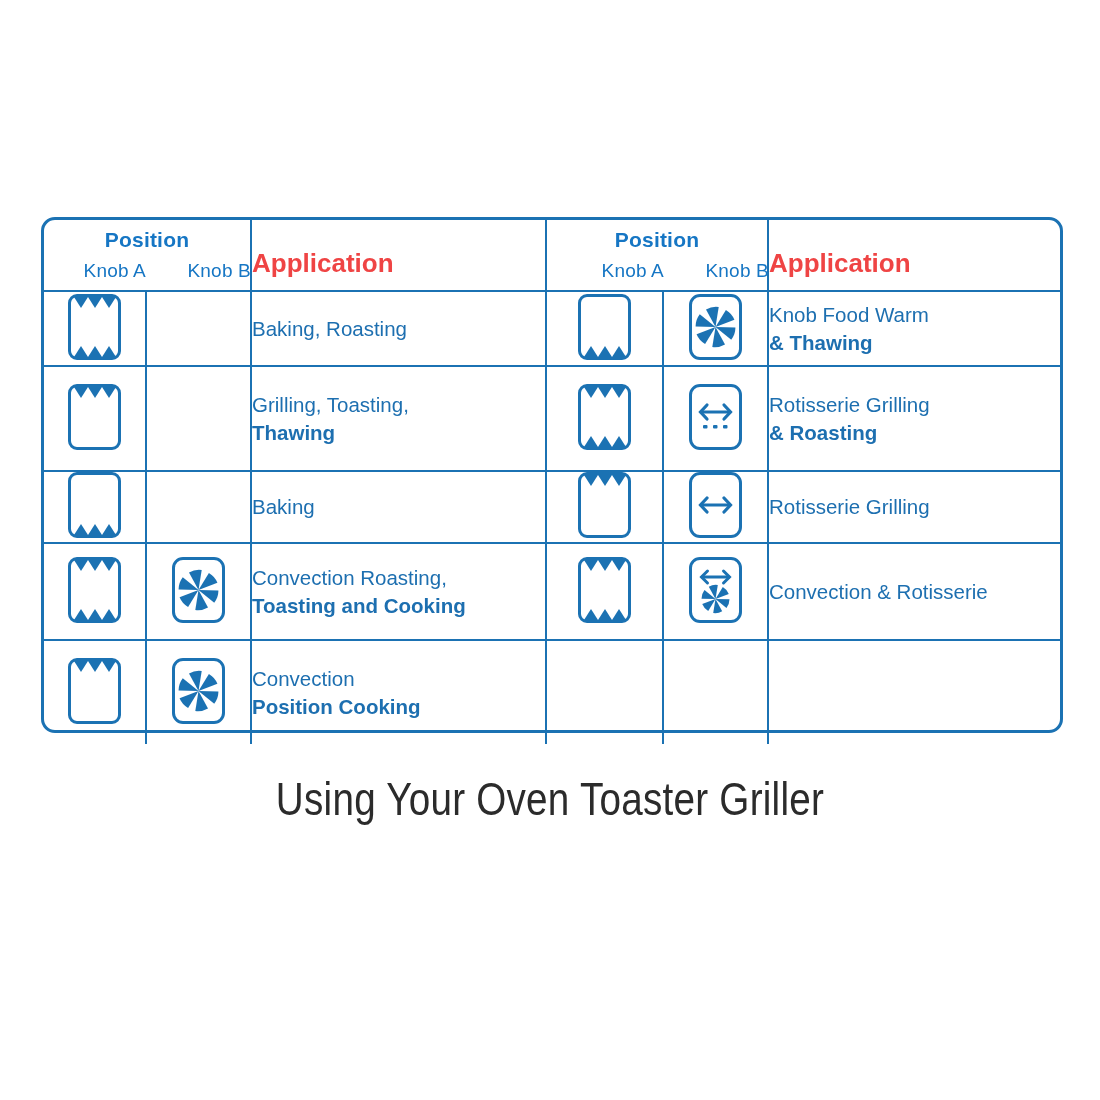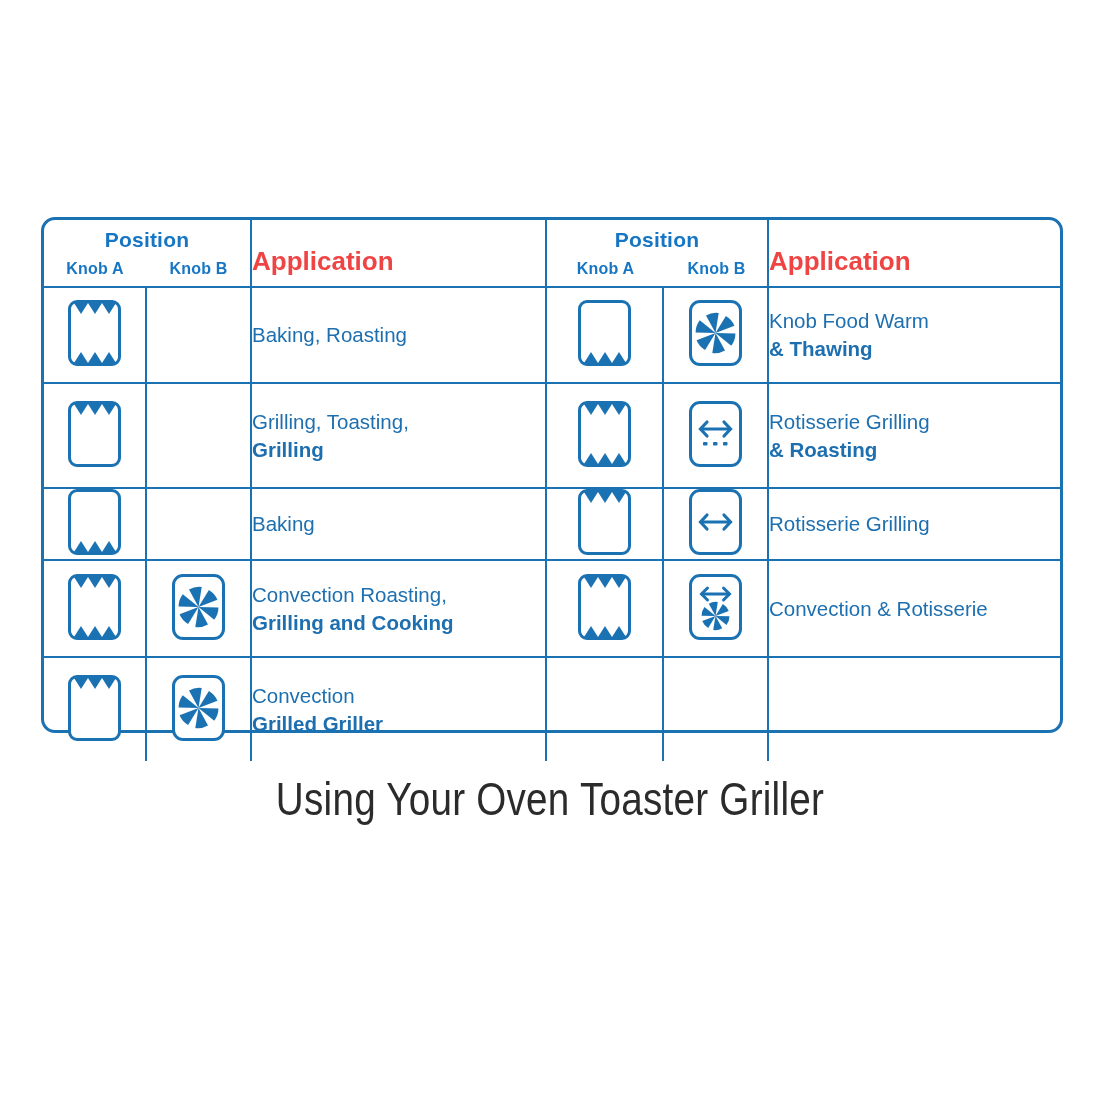--- a/index.html
+++ b/index.html
@@ -48,23 +48,23 @@
     font-weight:bold;
     font-size:21px;
     letter-spacing:.2px;
     padding-top:8px;
     padding-bottom:8px;
   }
   .knob-row{display:flex;}
   .knob-row > div{
     flex:0 0 auto;
     color:#1676c4;
-    font-weight:bold;
-    font-size:16px;
-    text-align:center;
+    font-weight:normal;
+    font-size:19px;
+    text-align:right;
     padding-bottom:8px;
     letter-spacing:.2px;
   }
   .hdr-app{
     color:#ef4444;
     font-weight:bold;
     font-size:26px;
     text-align:left;
     padding-left:16px;
     vertical-align:top;
@@ -170,21 +170,21 @@
           <div class="knob-row">
             <div style="width:117px">Knob A</div>
             <div style="width:105px">Knob B</div>
           </div>
         </td>
         <td class="hdr-app">
           <div class="hdr-app-inner">Application</div>
         </td>
       </tr>
 
-      <tr style="height:96px">
+      <tr style="height:75px">
         <td class="icon-cell">
           <span class="oven">
             <span class="tri-bar top">
                   <i class="tri"></i>
                   <i class="tri"></i>
                   <i class="tri"></i>
                 </span>
             <span class="tri-bar bot">
                   <i class="tri"></i>
                   <i class="tri"></i>
@@ -244,21 +244,21 @@
             <span class="tri-bar top">
                   <i class="tri"></i>
                   <i class="tri"></i>
                   <i class="tri"></i>
                 </span>
           </span>
         </td>
         <td class="icon-cell"></td>
         <td class="app-cell">
           <span>Grilling, Toasting,</span>
-          <span class="l2">Grilling</span>
+          <span class="l2">Thawing</span>
         </td>
         <td class="icon-cell">
           <span class="oven">
             <span class="tri-bar top">
                   <i class="tri"></i>
                   <i class="tri"></i>
                   <i class="tri"></i>
                 </span>
             <span class="tri-bar bot">
                   <i class="tri"></i>
@@ -366,21 +366,21 @@
                     </g>
                 <g transform="rotate(300)">
                       <path d="M0,0 L3.2,-20 A20,20 0 0,0 -9.5,-17.5 Z"></path>
                     </g>
               </g>
             </svg>
           </span>
         </td>
         <td class="app-cell">
           <span>Convection Roasting,</span>
-          <span class="l2">Grilling and Cooking</span>
+          <span class="l2">Toasting and Cooking</span>
         </td>
         <td class="icon-cell">
           <span class="oven">
             <span class="tri-bar top">
                   <i class="tri"></i>
                   <i class="tri"></i>
                   <i class="tri"></i>
                 </span>
             <span class="tri-bar bot">
                   <i class="tri"></i>
@@ -457,21 +457,21 @@
                     </g>
                 <g transform="rotate(300)">
                       <path d="M0,0 L3.2,-20 A20,20 0 0,0 -9.5,-17.5 Z"></path>
                     </g>
               </g>
             </svg>
           </span>
         </td>
         <td class="app-cell">
           <span>Convection</span>
-          <span class="l2">Grilled Griller</span>
+          <span class="l2">Position Cooking</span>
         </td>
         <td class="icon-cell"></td>
         <td class="icon-cell"></td>
         <td class="app-cell"></td>
       </tr>
 
     </tbody>
       </table>
   </div>
 

